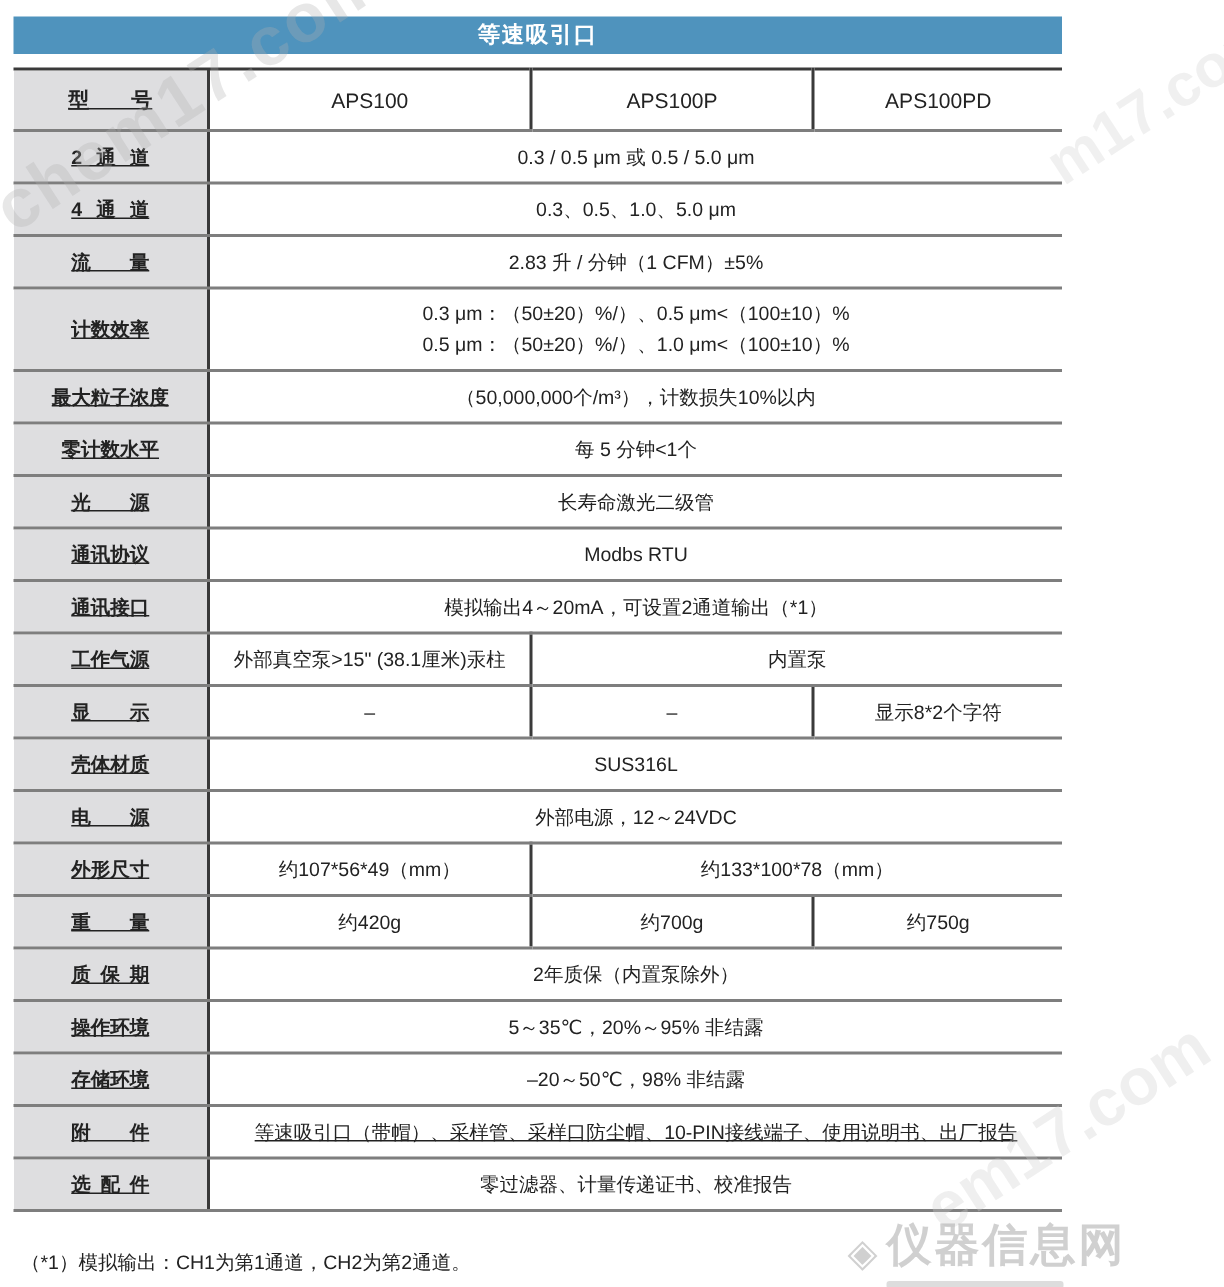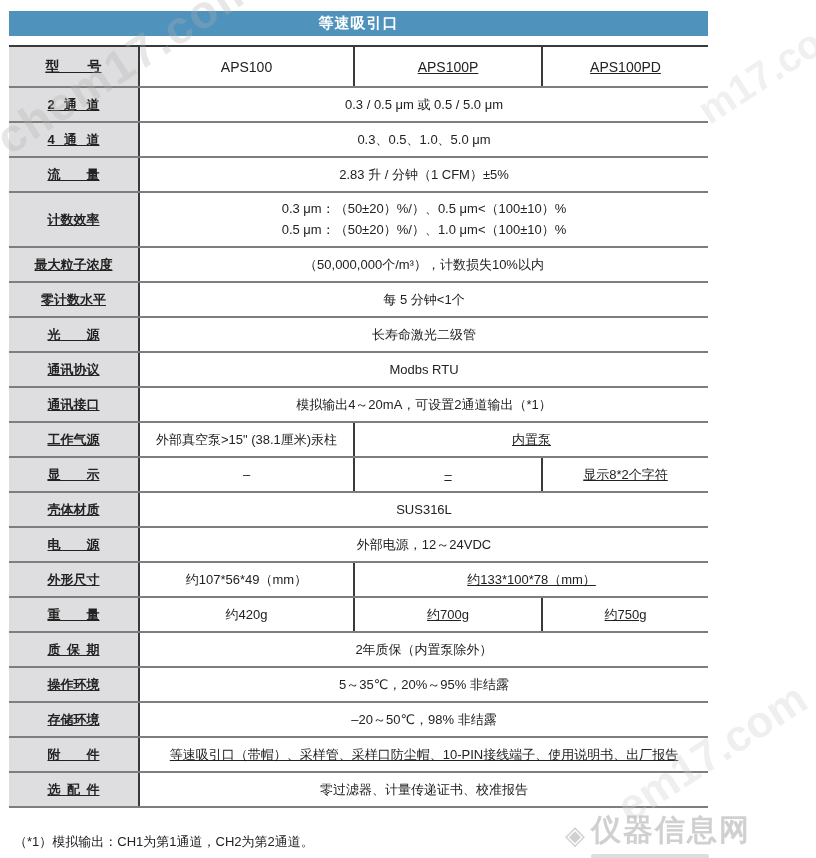--- a/index.html
+++ b/index.html
@@ -19,21 +19,21 @@
   }
   table.spec td{
     border-bottom:2px solid #7e7e7e;
     font-size:13px;text-align:center;vertical-align:middle;
     padding:2px 4px;color:#222;overflow:hidden;white-space:nowrap;
   }
   td.lbl{
     background:#dedee0;border-right:2px solid #3a3a3a;
     font-weight:bold;color:#333;
   }
-  td.vl{border-left:2px solid #3a3a3a;text-decoration:underline;}
+  td.vl{border-left:2px solid #3a3a3a;}
   .lbl-inner{display:inline-block;min-width:4em;text-align:center;text-align-last:justify;text-decoration:underline;}
   tr.r-std{height:35px;}
   tr.r-model{height:41px;}
   tr.r-model td{font-size:14px;}
   tr.r-eff{height:55px;}
   tr.r-eff td.val{line-height:1.55;}
   td.acc{font-size:12.5px;text-decoration:underline;}
   .footnote{
     position:absolute;left:14px;top:833px;
     font-size:13px;font-weight:normal;color:#222;

